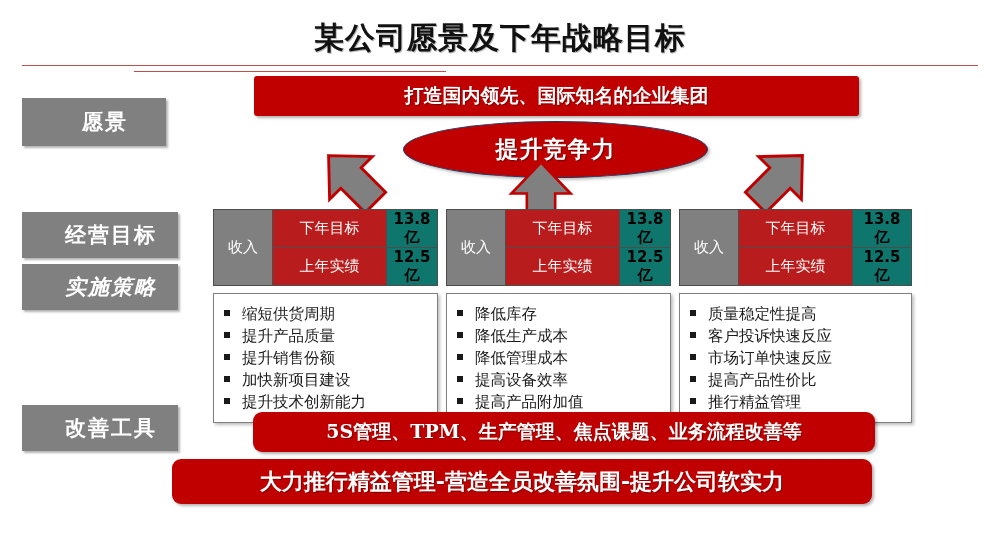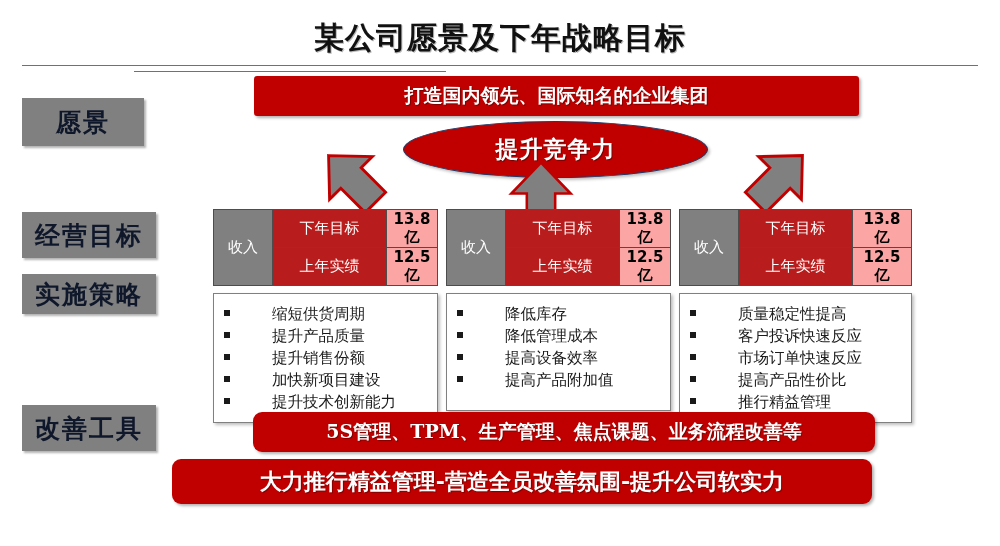--- a/index.html
+++ b/index.html
@@ -44,33 +44,34 @@
     top: 71px;
     width: 312px;
     height: 0;
     border-top: 1px solid #c0504d;
   }
 
   
   .cat-label {
     position: absolute;
     background: #808080;
-    color: #0f172a;
+    color: #ffffff;
     font-family: "DejaVu Serif", "Liberation Serif", serif;
     font-weight: bold;
-    font-size: 25px;
+    font-size: 21px;
     display: flex;
     align-items: center;
     justify-content: center;
     box-shadow: 2px 2px 2px rgba(0,0,0,0.30);
     letter-spacing: 2px;
+    padding-left: 22px;
   }
   #cat-vision     { left: 22px;  top: 98px;  width: 122px; height: 48px; }
   #cat-goal       { left: 22px;  top: 212px; width: 134px; height: 46px; }
-  #cat-strategy   { left: 22px;  top: 274px; width: 134px; height: 40px; }
+  #cat-strategy   { left: 22px;  top: 264px; width: 134px; height: 46px; font-style: italic; }
   #cat-tools      { left: 22px;  top: 405px; width: 134px; height: 46px; }
 
   
   .red-banner {
     position: absolute;
     background: #c00000;
     color: #ffffff;
     font-family: "DejaVu Serif", "Liberation Serif", serif;
     font-weight: bold;
     display: flex;
@@ -145,21 +146,21 @@
     width: 48px;
     font-weight: normal;
   }
   td.kpi-row-label {
     background: #b91c1c;
     color: #ffffff;
     text-align: center;
     width: 103px;
   }
   td.kpi-value {
-    background: #fca5a5;
+    background: #0f766e;
     color: #000000;
     text-align: center;
     font-weight: bold;
     font-size: 16px;
   }
 
   .bullet-box {
     margin-top: 7px;
     border: 1px solid #808080;
     background: #ffffff;
@@ -168,21 +169,20 @@
     min-height: 118px;
     box-sizing: border-box;
   }
   .bullet-row {
     display: flex;
     align-items: baseline;
     font-size: 15.5px;
     line-height: 22px;
     color: #1a1a1a;
     font-family: "DejaVu Sans", "Liberation Sans", sans-serif;
-    gap: 30px;
   }
   .bullet-mark {
     flex: 0 0 auto;
     width: 6px;
     height: 6px;
     background: #1a1a1a;
     margin-right: 12px;
     position: relative;
     top: -3px;
   }
@@ -276,20 +276,24 @@
     </tr>
   </tbody>
     </table>
   <div class="bullet-box">
     <div class="bullet-row">
         <span class="bullet-mark"></span>
         <span>降低库存</span>
       </div>
     <div class="bullet-row">
         <span class="bullet-mark"></span>
+        <span>降低生产成本</span>
+      </div>
+    <div class="bullet-row">
+        <span class="bullet-mark"></span>
         <span>降低管理成本</span>
       </div>
     <div class="bullet-row">
         <span class="bullet-mark"></span>
         <span>提高设备效率</span>
       </div>
     <div class="bullet-row">
         <span class="bullet-mark"></span>
         <span>提高产品附加值</span>
       </div>

